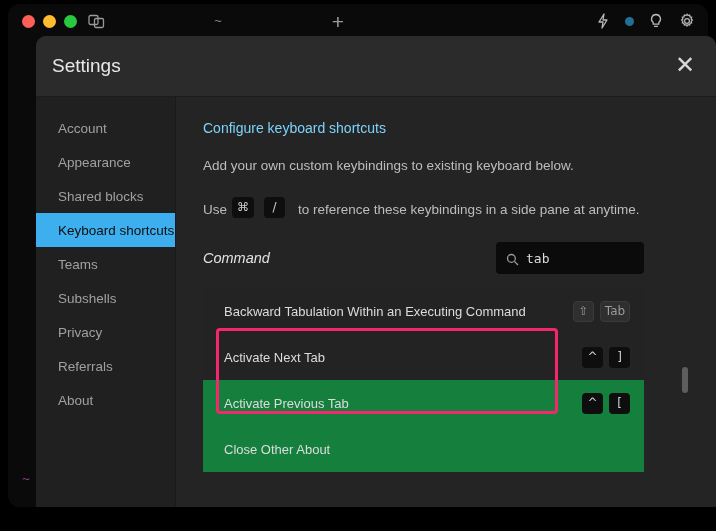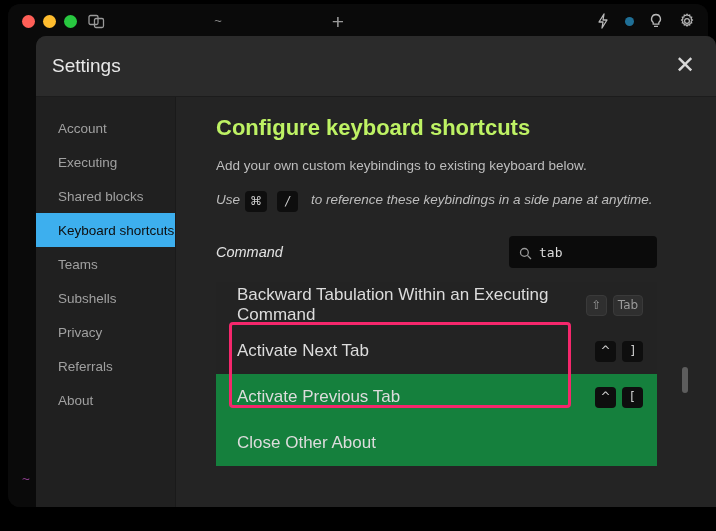--- a/index.html
+++ b/index.html
@@ -82,21 +82,21 @@
     position:absolute; left:16px; top:18px;
     color:#e8e8e8; font-size:19px; line-height:24px;
   }
   .dlg-close{
     position:absolute; right:18px; top:16px;
     width:26px; height:26px;
     color:#d8d8d8; font-size:24px; line-height:26px; text-align:center;
     font-weight:300;
   }
 
-  .dlg-main{ flex:1; display:flex; min-height:0;gap:13px; }
+  .dlg-main{ flex:1; display:flex; min-height:0; }
 
   
   .side{
     width:140px; flex:0 0 140px;
     background:#202020;
     border-right:1px solid #1a1a1a;
     padding-top:14px;
   }
   .side-item{
     height:34px;
@@ -110,31 +110,31 @@
     text-align:center;
   }
 
   
   .content{
     flex:1; min-width:0;
     padding:21px 0 0 27px;
     position:relative;
   }
   .c-head{
-    color:#bef264; font-size:22px; font-weight:bold;
+    color:#7dd3fc; font-size:14px; font-weight:normal;
     line-height:20px;
   }
   .c-desc{
     color:#bdbdbd; font-size:13.5px; line-height:17px;
     margin-top:19px;
   }
   .c-use{
-    display:flex; align-items:flex-start; gap:0;
-    margin-top:17px;
-    color:#bdbdbd; font-size:13.5px; line-height:17px;font-style:italic;
+    display:flex; align-items:flex-end; gap:0;
+    margin-top:23px;
+    color:#bdbdbd; font-size:13.5px; line-height:17px;
   }
   .c-use .kb{ margin:0 5px; }
 
   
   .kb{
     display:inline-flex; align-items:center; justify-content:center;
     min-width:21px; height:21px;
     padding:0 5px;
     background:#0e0e0e;
     border-radius:4px;
@@ -174,21 +174,21 @@
     width:441px;
   }
   .row{
     position:relative;
     height:46px;
     background:#15803d;
     display:flex; align-items:center;
     padding:0 14px 0 21px;
   }
   .row.alt{ background:#232323; }
-  .row-label{ color:#dcdcdc; font-size:17px; }
+  .row-label{ color:#dcdcdc; font-size:13px; }
   .row-keys{ margin-left:auto; display:flex; gap:6px; align-items:center; }
 
   
   .highlight-box{
     position:absolute;
     left:13px; top:40px;
     width:342px; height:86px;
     border:3px solid #f5276c;
     border-radius:4px;
     pointer-events:none;
@@ -264,21 +264,21 @@
 
   <div class="dlg-header">
     <div class="dlg-title">Settings</div>
     <div class="dlg-close">✕</div>
   </div>
 
   <div class="dlg-main">
 
     <div class="side">
       <div class="side-item">Account</div>
-      <div class="side-item">Executing</div>
+      <div class="side-item">Appearance</div>
       <div class="side-item">Shared blocks</div>
       <div class="side-item active">Keyboard shortcuts</div>
       <div class="side-item">Teams</div>
       <div class="side-item">Subshells</div>
       <div class="side-item">Privacy</div>
       <div class="side-item">Referrals</div>
       <div class="side-item">About</div>
     </div>
 
     <div class="content">

